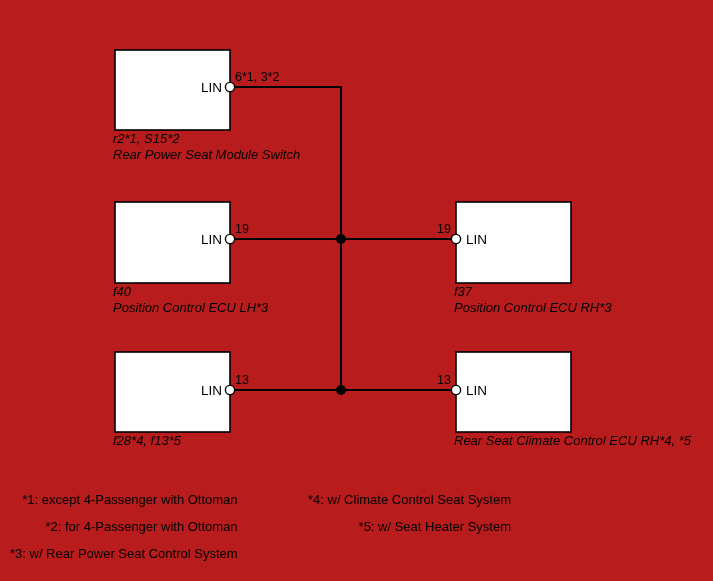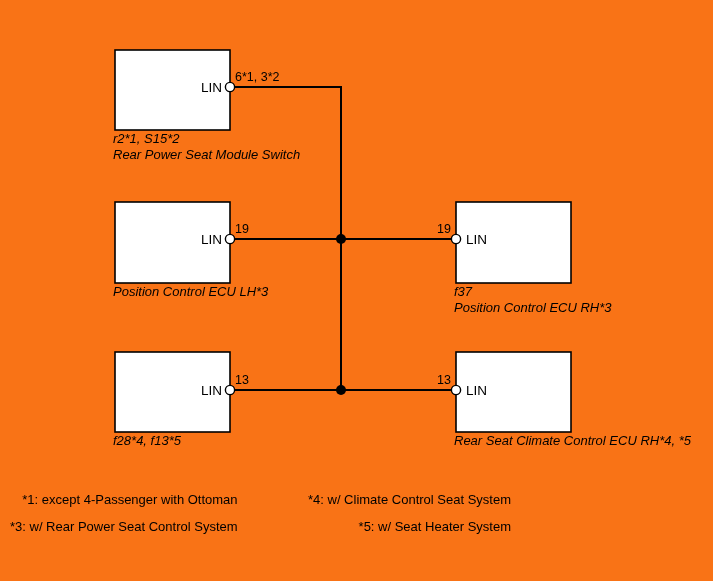--- a/index.html
+++ b/index.html
@@ -8,21 +8,21 @@
     background: #ffffff;
   }
   body {
     font-family: "Liberation Sans", sans-serif;
     color: #000000;
   }
   #page {
     position: relative;
     width: 713px;
     height: 581px;
-    background: #f97316;
+    background: #b91c1c;
     overflow: hidden;
   }
   #diagram-svg {
     position: absolute;
     left: 0;
     top: 0;
     width: 713px;
     height: 581px;
   }
   .ecu-box {
@@ -151,39 +151,41 @@
     </g>
 
   </svg>
 
   <div class="box-caption" style="left:113px; top:131px;">
     <span class="code-line">r2*1, S15*2</span>
     <span class="name-line">Rear Power Seat Module Switch</span>
   </div>
 
   <div class="box-caption" style="left:113px; top:284px;">
+    <span class="code-line">f40</span>
     <span class="name-line">Position Control ECU LH*3</span>
   </div>
 
   <div class="box-caption" style="left:454px; top:284px;">
     <span class="code-line">f37</span>
     <span class="name-line">Position Control ECU RH*3</span>
   </div>
 
   <div class="box-caption" style="left:113px; top:433px;">
     <span class="code-line">f28*4, f13*5</span>
   </div>
 
   <div class="box-caption" style="left:454px; top:433px;">
     <span class="name-line">Rear Seat Climate Control ECU RH*4, *5</span>
   </div>
 
   <div class="footnotes">
     <div class="footnote-col left">
       <div class="footnote-item">*1: except 4-Passenger with Ottoman</div>
+      <div class="footnote-item">*2: for 4-Passenger with Ottoman</div>
       <div class="footnote-item">*3: w/ Rear Power Seat Control System</div>
     </div>
     <div class="footnote-col right">
       <div class="footnote-item">*4: w/ Climate Control Seat System</div>
       <div class="footnote-item">*5: w/ Seat Heater System</div>
     </div>
   </div>
 
 </div>
 

